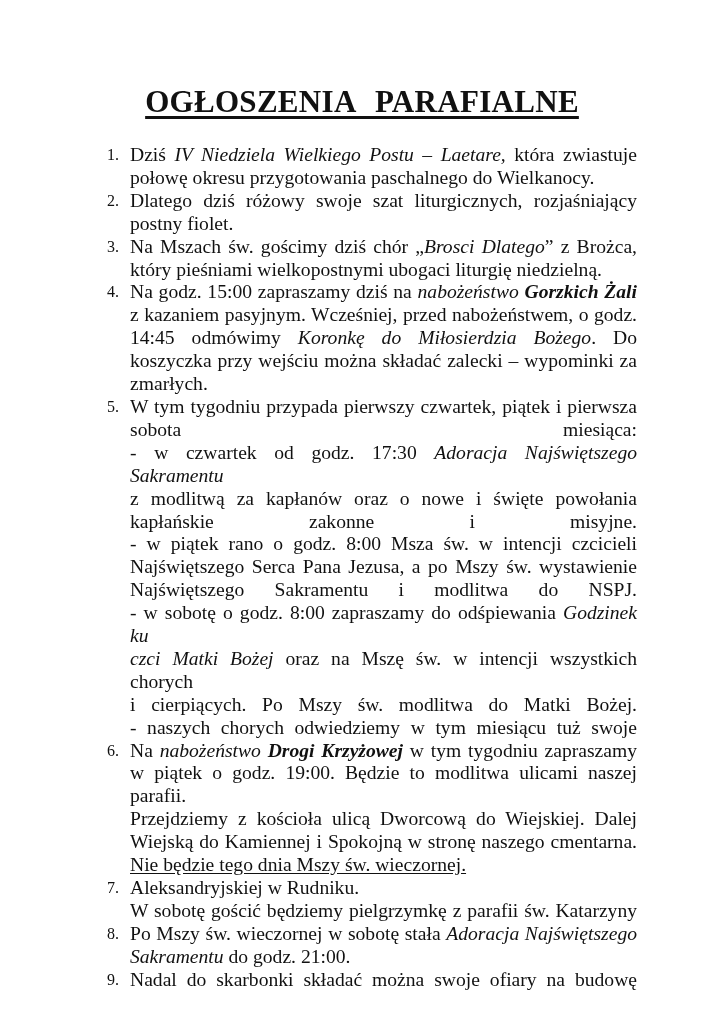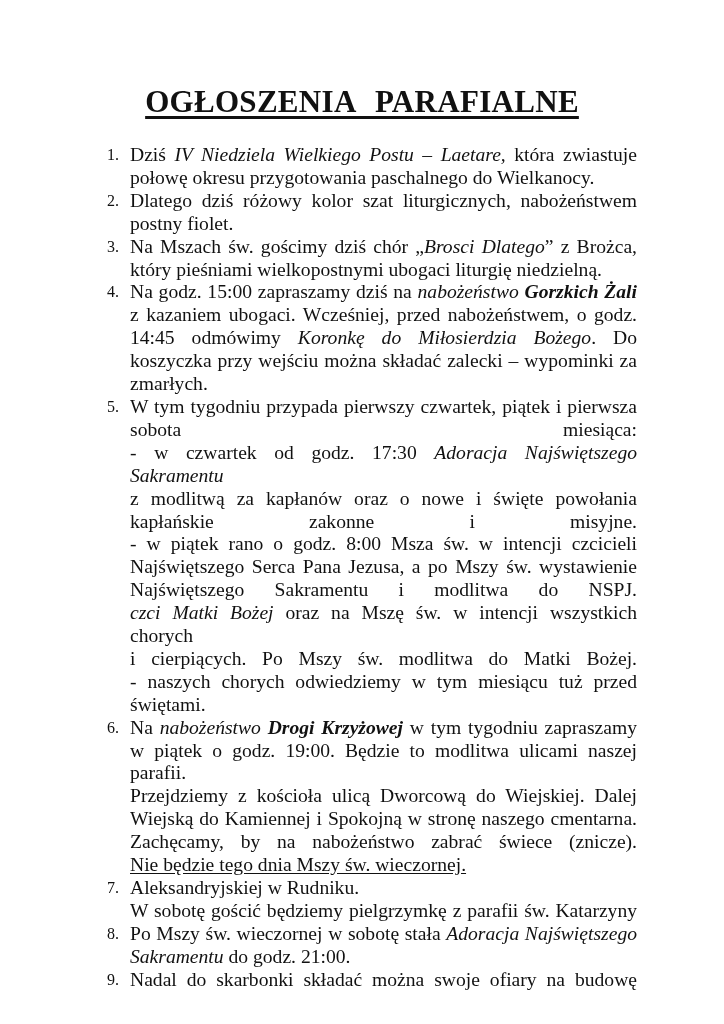--- a/index.html
+++ b/index.html
@@ -28,58 +28,57 @@
     <span>OGŁOSZENIA PARAFIALNE</span>
   </div>
   <ol class="notices" id="notices">
       <li>
         <span class="num">1.</span>
         <span class="line"><span>Dziś </span><i>IV Niedziela Wielkiego Postu – Laetare,</i><span> która zwiastuje</span></span>
         <span class="line last"><span>połowę okresu przygotowania paschalnego do Wielkanocy.</span></span>
       </li>
       <li>
         <span class="num">2.</span>
-        <span class="line"><span>Dlatego dziś różowy kolor szat liturgicznych, nabożeństwem</span></span>
+        <span class="line"><span>Dlatego dziś różowy swoje szat liturgicznych, rozjaśniający</span></span>
         <span class="line last"><span>postny fiolet.</span></span>
       </li>
       <li>
         <span class="num">3.</span>
         <span class="line"><span>Na Mszach św. gościmy dziś chór „</span><i>Brosci Dlatego</i><span>” z Brożca,</span></span>
         <span class="line last"><span>który pieśniami wielkopostnymi ubogaci liturgię niedzielną.</span></span>
       </li>
       <li>
         <span class="num">4.</span>
         <span class="line"><span>Na godz. 15:00 zapraszamy dziś na </span><i>nabożeństwo </i><b style="font-style: italic;">Gorzkich Żali</b></span>
-        <span class="line"><span>z kazaniem ubogaci. Wcześniej, przed nabożeństwem, o godz.</span></span>
+        <span class="line"><span>z kazaniem pasyjnym. Wcześniej, przed nabożeństwem, o godz.</span></span>
         <span class="line"><span>14:45 odmówimy </span><i>Koronkę do Miłosierdzia Bożego</i><span>. Do</span></span>
         <span class="line"><span>koszyczka przy wejściu można składać zalecki – wypominki za</span></span>
         <span class="line last"><span>zmarłych.</span></span>
       </li>
       <li>
         <span class="num">5.</span>
         <span class="line"><span>W tym tygodniu przypada pierwszy czwartek, piątek i pierwsza</span></span>
         <span class="line"><span>sobota miesiąca:</span></span>
         <span class="line"><span>- w czwartek od godz. 17:30 </span><i>Adoracja Najświętszego Sakramentu</i></span>
         <span class="line"><span>z modlitwą za kapłanów oraz o nowe i święte powołania</span></span>
         <span class="line"><span>kapłańskie zakonne i misyjne.</span></span>
         <span class="line"><span>- w piątek rano o godz. 8:00 Msza św. w intencji czcicieli</span></span>
         <span class="line"><span>Najświętszego Serca Pana Jezusa, a po Mszy św. wystawienie</span></span>
         <span class="line"><span>Najświętszego Sakramentu i modlitwa do NSPJ.</span></span>
+        <span class="line"><span>- w sobotę o godz. 8:00 zapraszamy do odśpiewania </span><i>Godzinek ku</i></span>
         <span class="line"><i>czci Matki Bożej</i><span> oraz na Mszę św. w intencji wszystkich chorych</span></span>
         <span class="line"><span>i cierpiących. Po Mszy św. modlitwa do Matki Bożej.</span></span>
-        <span class="line"><span>- naszych chorych odwiedziemy w tym miesiącu tuż przed</span></span>
-        <span class="line last"><span>świętami.</span></span>
+        <span class="line"><span>- naszych chorych odwiedziemy w tym miesiącu tuż swoje</span></span>
       </li>
       <li>
         <span class="num">6.</span>
         <span class="line"><span>Na </span><i>nabożeństwo </i><b style="font-style: italic;">Drogi Krzyżowej</b><span> w tym tygodniu zapraszamy</span></span>
         <span class="line"><span>w piątek o godz. 19:00. Będzie to modlitwa ulicami naszej parafii.</span></span>
         <span class="line"><span>Przejdziemy z kościoła ulicą Dworcową do Wiejskiej. Dalej</span></span>
         <span class="line"><span>Wiejską do Kamiennej i Spokojną w stronę naszego cmentarna.</span></span>
-        <span class="line"><span>Zachęcamy, by na nabożeństwo zabrać świece (znicze).</span></span>
         <span class="line last"><span class="ul">Nie będzie tego dnia Mszy św. wieczornej.</span></span>
       </li>
       <li>
         <span class="num">7.</span>
         <span class="line last"><span>Aleksandryjskiej w Rudniku.</span></span>
         <span class="line"><span>W sobotę gościć będziemy pielgrzymkę z parafii św. Katarzyny</span></span>
       </li>
       <li>
         <span class="num">8.</span>
         <span class="line"><span>Po Mszy św. wieczornej w sobotę stała </span><i>Adoracja Najświętszego</i></span>

